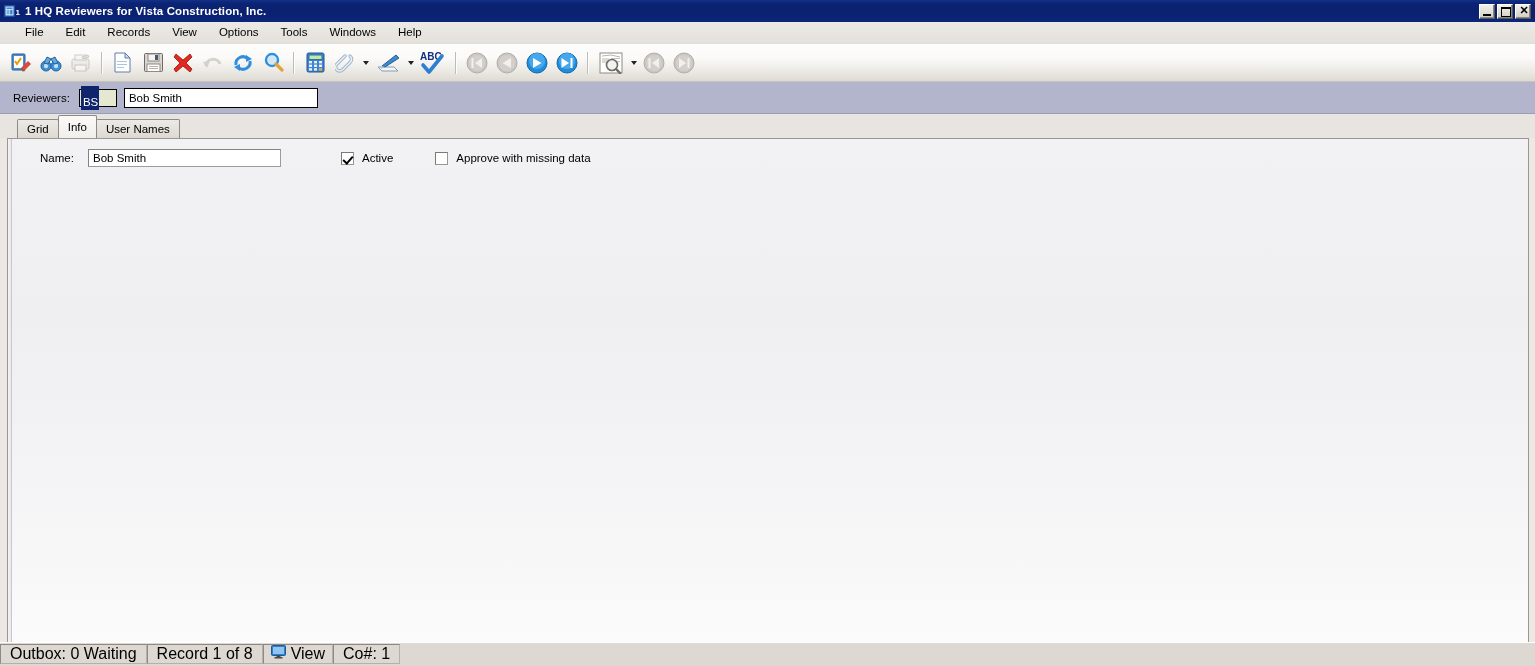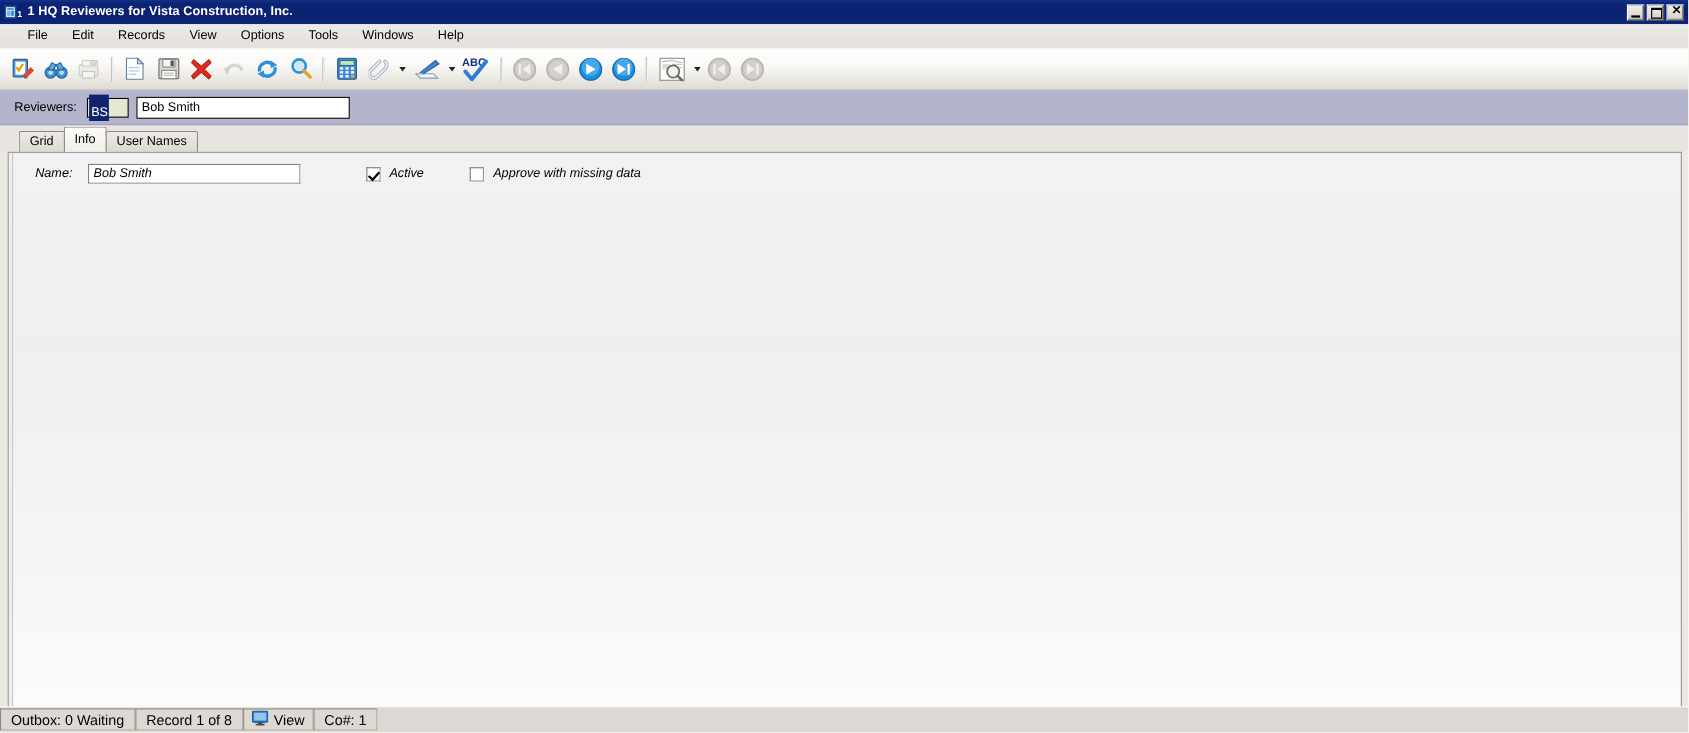--- a/index.html
+++ b/index.html
@@ -228,23 +228,22 @@
     overflow: hidden;
   }
   .client::before {
     content:"";
     position:absolute; left:0; top:0; bottom:0; width:3px;
     background: linear-gradient(to right,#f4f3f5,#e9e8ec);
     border-right: 1px solid #c9c7cd;
   }
   .form {
     position: absolute;
-    left: 12px; top: 6px;
+    left: 20px; top: 6px;
     right: 0;
-    font-style: italic;
   }
   .form-row {
     display: flex;
     align-items: center;
     height: 26px;
   }
   .f-label {
     width: 60px;
     font-size: 11.5px;
     color: #000;
@@ -318,21 +317,21 @@
     border: 1px solid #b5b1a9;
     border-top-color: #8e8a83;
     border-left-color: #8e8a83;
     border-right: none;
     background: #ddd9d2;
     box-sizing: border-box;
     margin: 1px 0 2px 2px;
   }
   .status-cell {
     display: flex; align-items: center; justify-content: center;
-    font-size: 13px;
+    font-size: 16px;
     padding: 0 9px;
     border: 1px solid #b5b1a9;
     border-top-color: #8e8a83;
     border-left-color: #8e8a83;
     background: #ddd9d2;
     box-sizing: border-box;
     margin: 1px 0 2px 0;
     white-space: nowrap;
     flex: 0 0 auto;
   }

